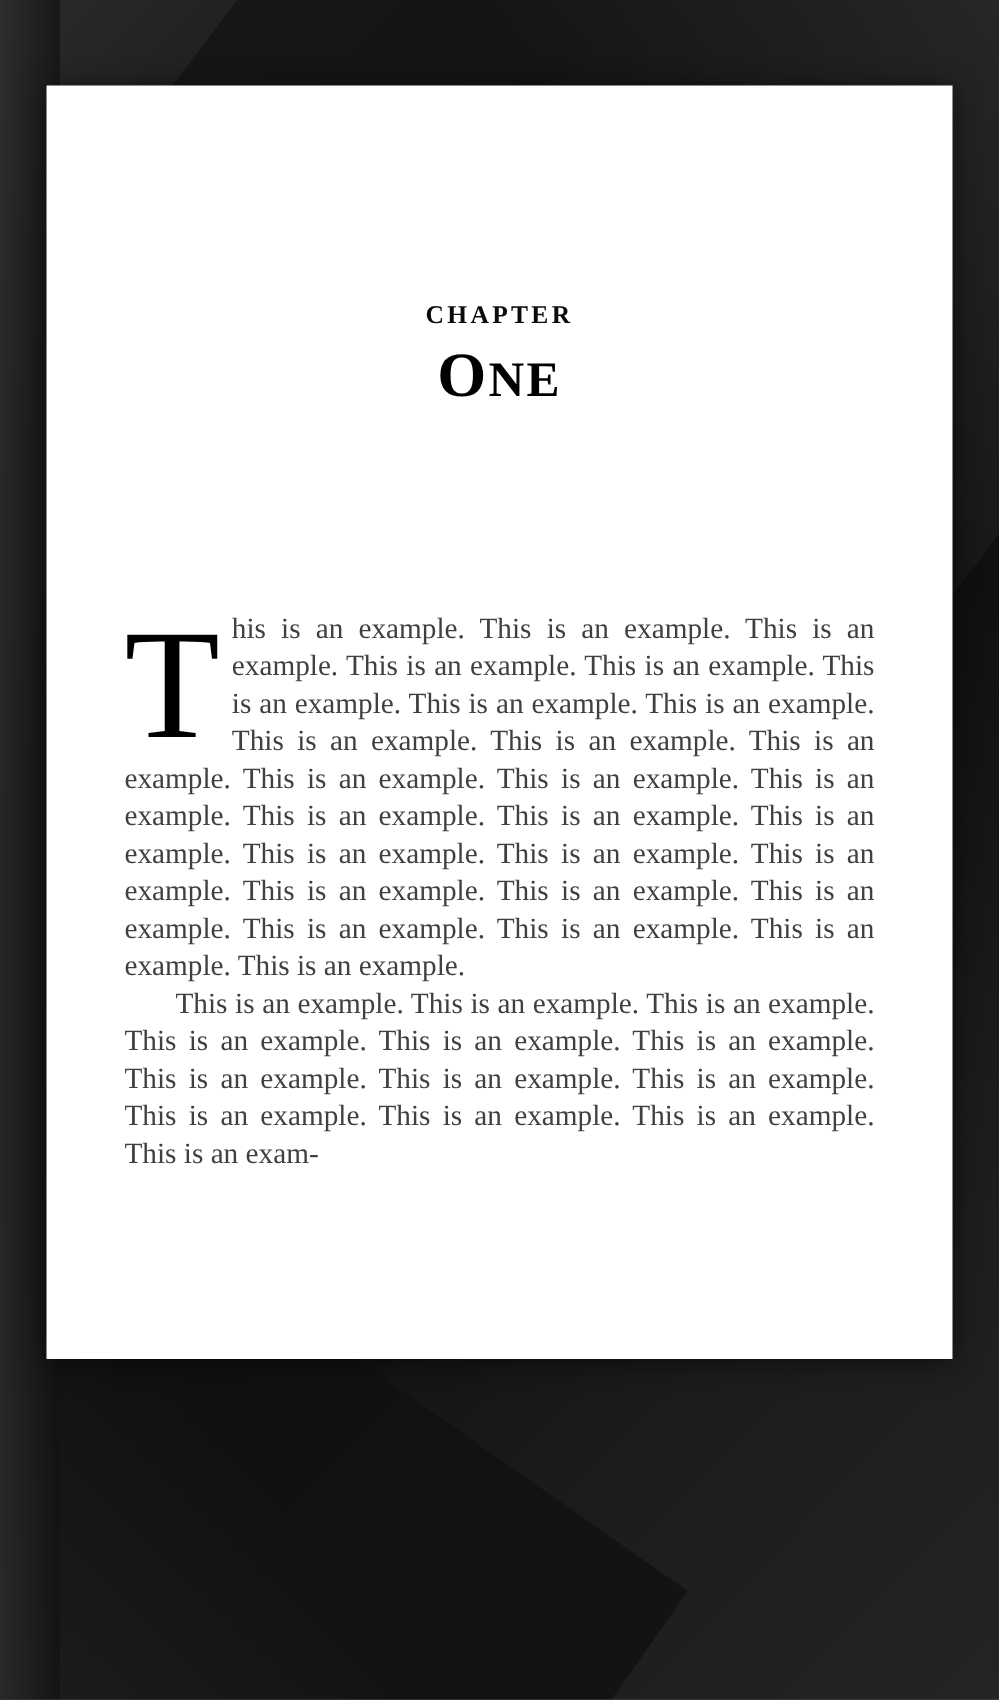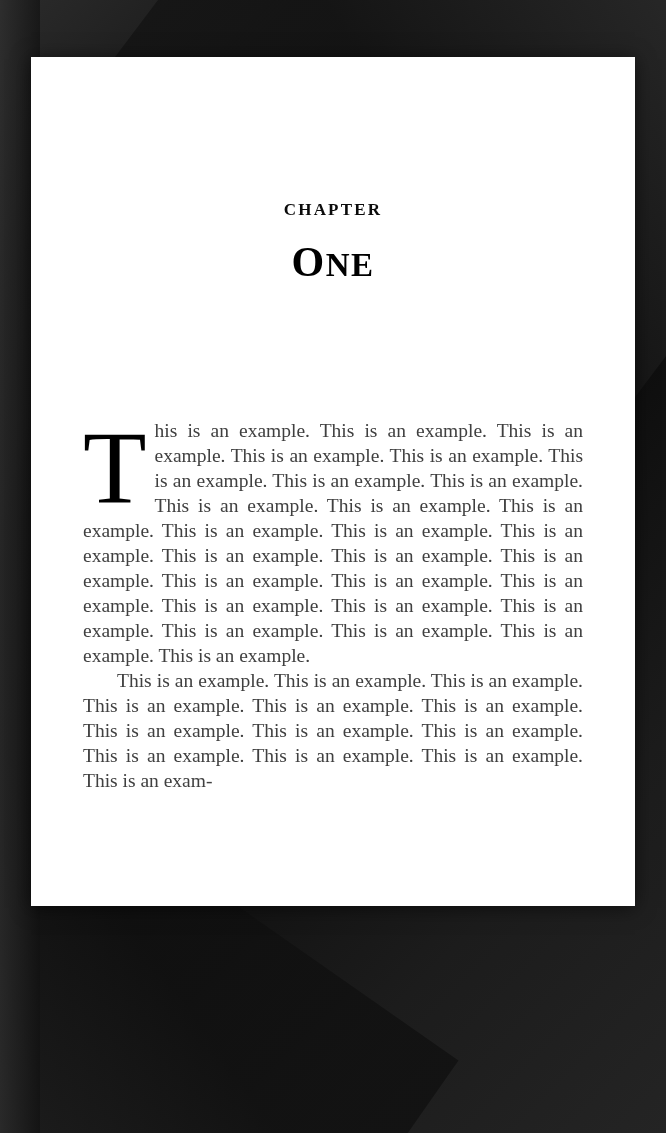--- a/index.html
+++ b/index.html
@@ -69,21 +69,21 @@
     text-align: center;
     font-family: "Liberation Serif", serif;
     font-size: 17px;
     font-weight: 700;
     letter-spacing: 2.2px;
     color: #0b0b0b;
     text-transform: uppercase;
   }
 
   .chapter-number {
-    margin-top: 21px;
+    margin-top: 10px;
     text-align: center;
     font-family: "Liberation Serif", serif;
     font-size: 42px;
     font-weight: 700;
     letter-spacing: 1.5px;
     color: #000;
     line-height: 1;
   }
   .chapter-number .cap {
     font-size: 42px;

